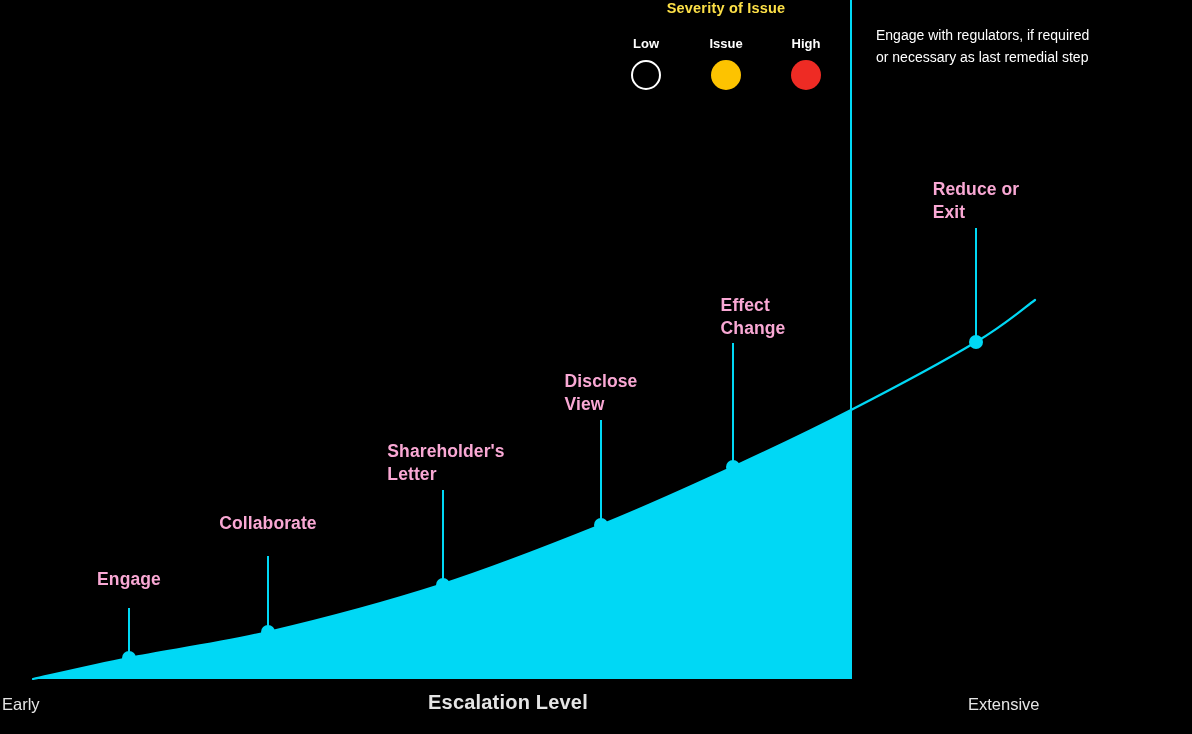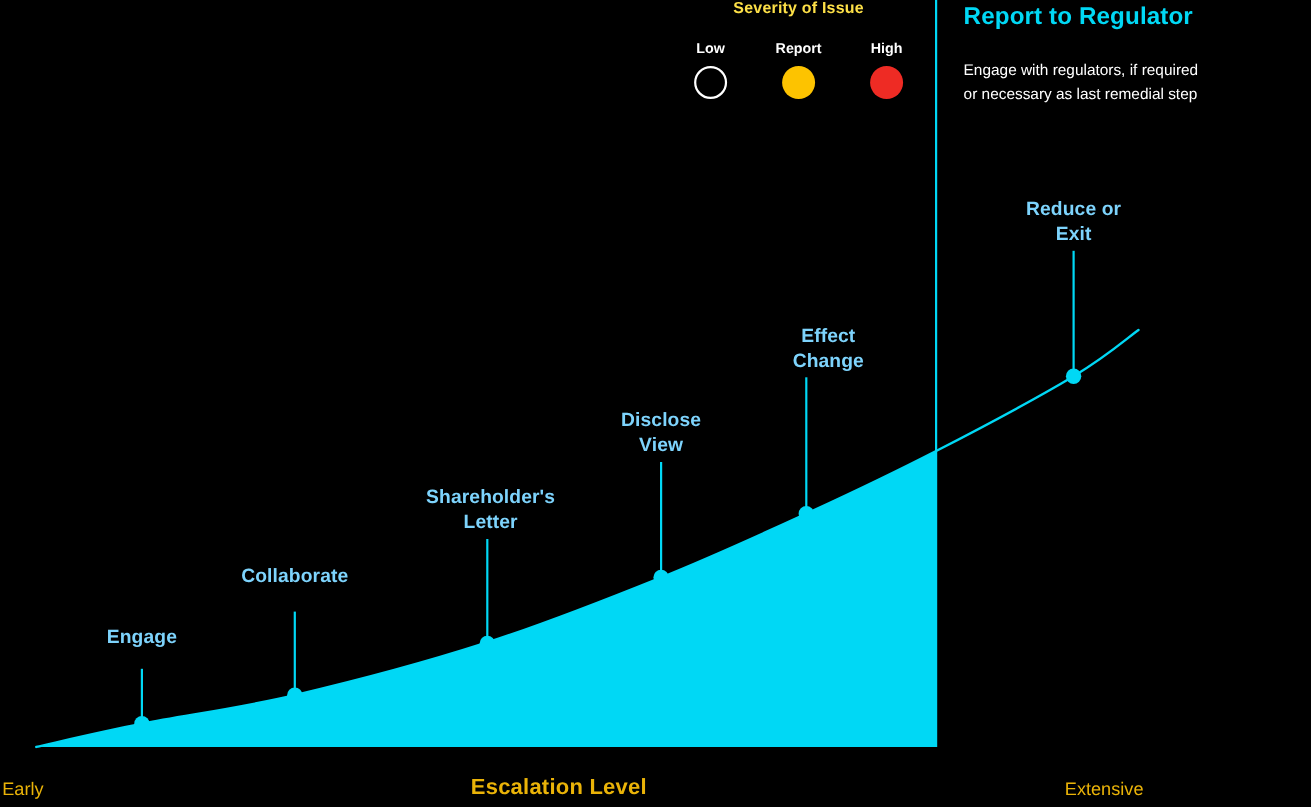--- a/index.html
+++ b/index.html
@@ -100,36 +100,35 @@
     font-size: 14px;
     line-height: 22px;
     margin: 0;
     padding-top: 24px;
     white-space: pre-line;
   }
 
   
   .stem-label {
     position: absolute;
-    color: #7dd3fc;
+    color: #f9a8d4;
     font-size: 17.5px;
     font-weight: bold;
     line-height: 23px;
-    text-align: center;
     white-space: pre-line;
     transform: translateX(-50%);
     letter-spacing: 0.1px;
   }
 
   
   .axis-label {
     position: absolute;
-    color: #eab308;
+    color: #e5e5e5;
     font-size: 16.5px;
-    bottom: 6px;
+    bottom: 20px;
   }
   .axis-label.start { left: 2px; font-weight: normal; }
   .axis-label.center {
     left: 0; width: 1016px; text-align: center;
     font-weight: bold; font-size: 20px; letter-spacing: 0.2px;
   }
   .axis-label.end { left: 968px; font-weight: normal; }
 </style>
 </head>
 <body>
@@ -177,34 +176,33 @@
   <div class="legend">
     <div class="legend-title">Severity of Issue</div>
     <div class="legend-items">
 
       <div class="legend-item">
         <span class="legend-label">Low</span>
         <span class="legend-dot low"></span>
       </div>
 
       <div class="legend-item">
-        <span class="legend-label">Report</span>
+        <span class="legend-label">Issue</span>
         <span class="legend-dot med"></span>
       </div>
 
       <div class="legend-item">
         <span class="legend-label">High</span>
         <span class="legend-dot high"></span>
       </div>
 
     </div>
   </div>
 
   <div class="right-panel">
-    <h1 class="panel-title">Report to Regulator</h1>
     <p class="panel-body">Engage with regulators, if required
 or necessary as last remedial step</p>
   </div>
 
   <div class="axis-label start">Early</div>
   <div class="axis-label center">Escalation Level</div>
   <div class="axis-label end">Extensive</div>
 
 </div>
 

